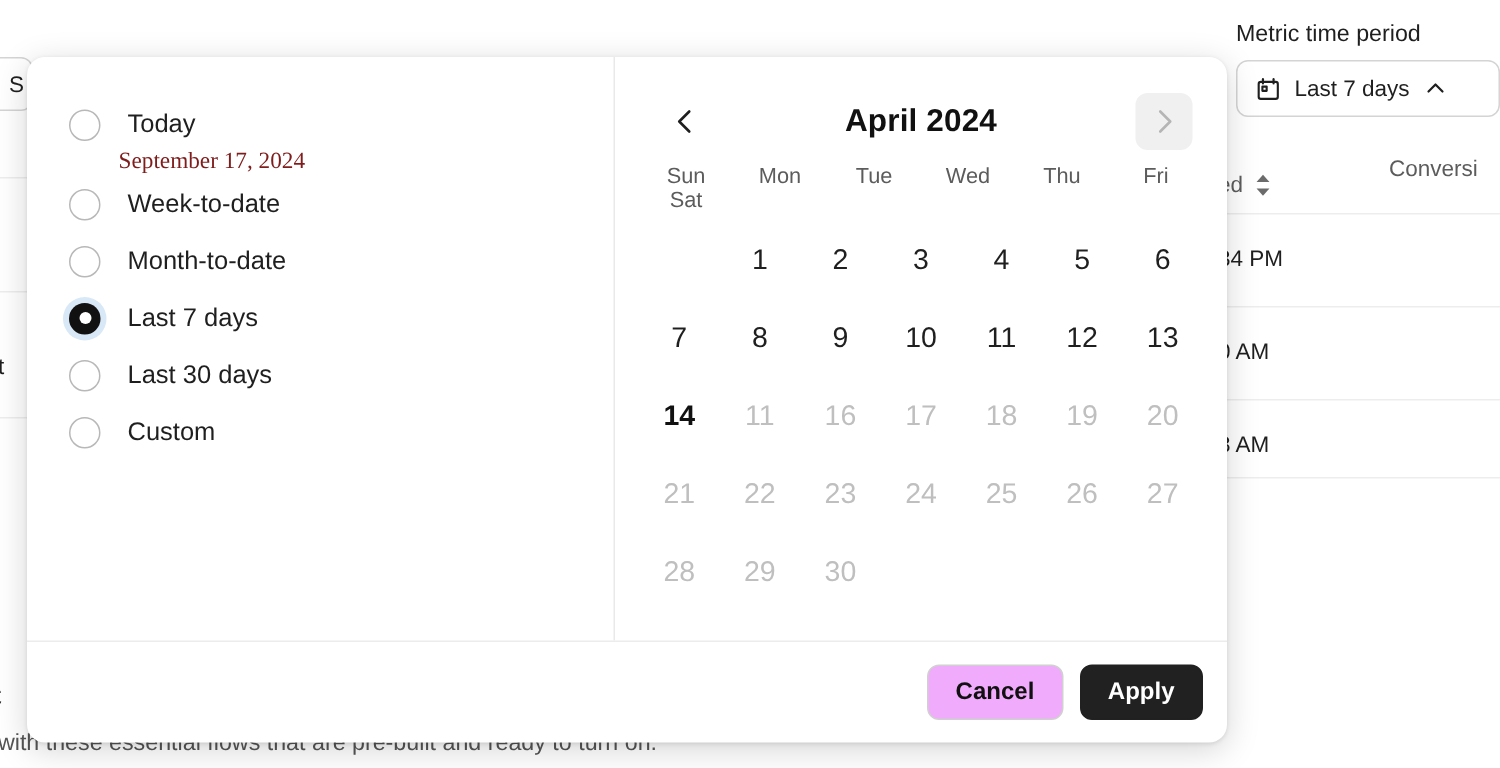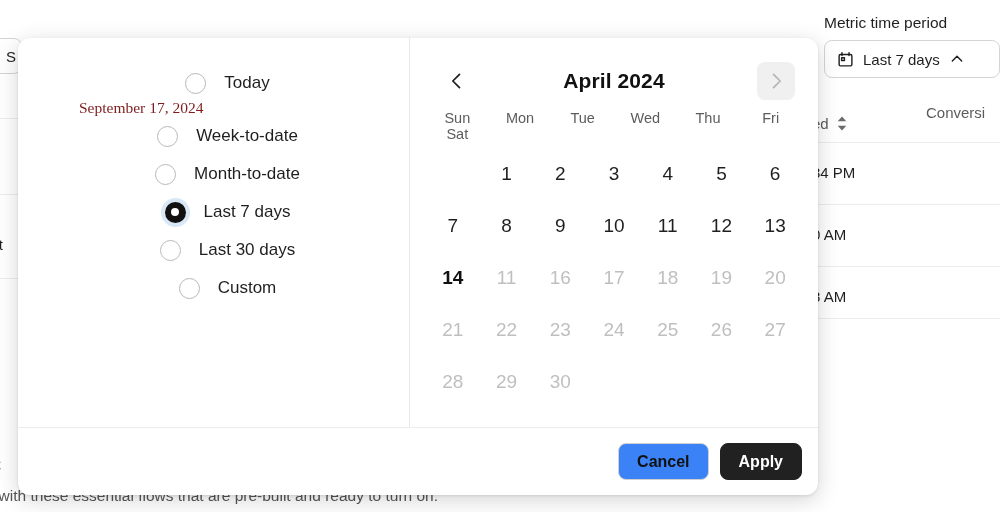--- a/index.html
+++ b/index.html
@@ -86,21 +86,21 @@
     box-shadow: 0 5px 22px rgba(0,0,0,0.17), 0 1px 3px rgba(0,0,0,0.10);
     overflow: hidden;
   }
   .modal-body { position: absolute; left: 0; top: 0; right: 0; height: 389px; }
   .v-divider { position: absolute; left: 391px; top: 0; width: 1px; height: 389px; background: #e9e9e9; }
 
   
   .options { position: absolute; left: 0; top: 0; width: 391px; height: 389px; padding: 26px 0 0 12px; }
   .opt-row {
     display: flex; align-items: center; gap: 18px;
-    height: 38px; padding-left: 16px; justify-content: center;
+    height: 38px; padding-left: 16px;
   }
   .radio {
     width: 21px; height: 21px; border-radius: 50%;
     border: 1.6px solid #b8b8b8; background: #fff; flex: none;
     position: relative;
   }
   .radio.checked {
     border: none;
     background: #111;
     box-shadow: 0 0 0 4px #d8e8f6;
@@ -159,21 +159,21 @@
     border-top: 1px solid #ececec;
     display: flex; align-items: center; justify-content: flex-end;
     gap: 11px; padding-right: 16px;
   }
   .btn {
     height: 37px; border-radius: 8px;
     font-size: 16px; font-weight: bold;
     display: flex; align-items: center; justify-content: center;
     padding: 0 18px; white-space: nowrap;
   }
-  .btn-cancel { background: #3b82f6; border: 1px solid #d0d0d0; color: #111; min-width: 86px; }
+  .btn-cancel { background: #f0abfc; border: 1px solid #d0d0d0; color: #111; min-width: 86px; }
   .btn-apply { background: #212121; border: 1px solid #212121; color: #fff; min-width: 80px; }
 </style>
 </head>
 <body>
 
 <div id="root">
 
   <div class="bg-layer">
 
     <div class="metric-label">Metric time period</div>

